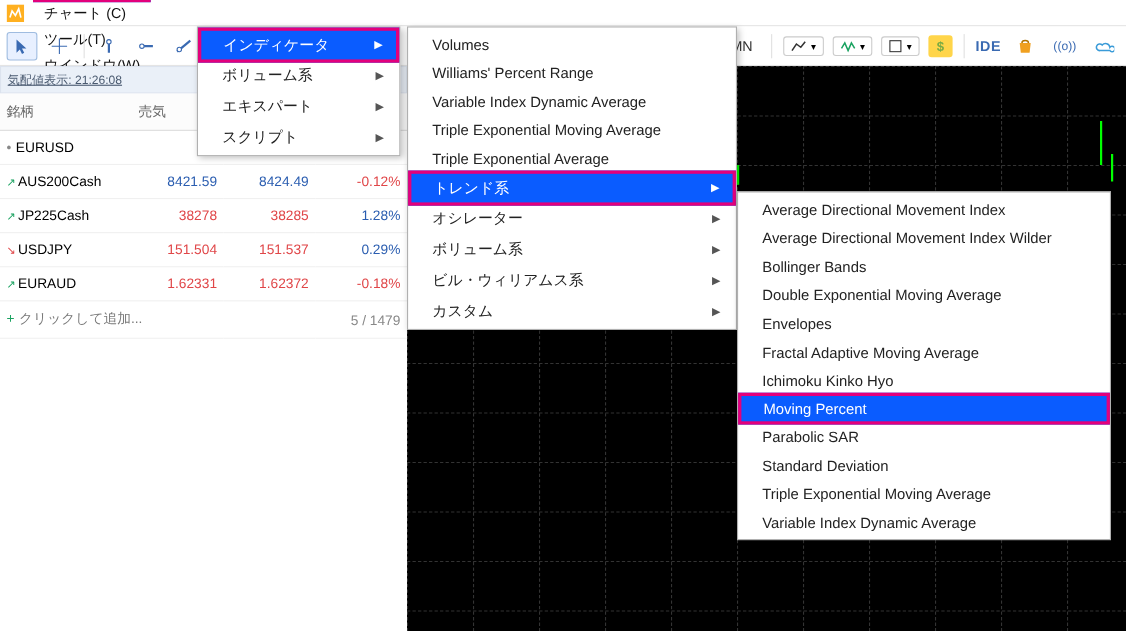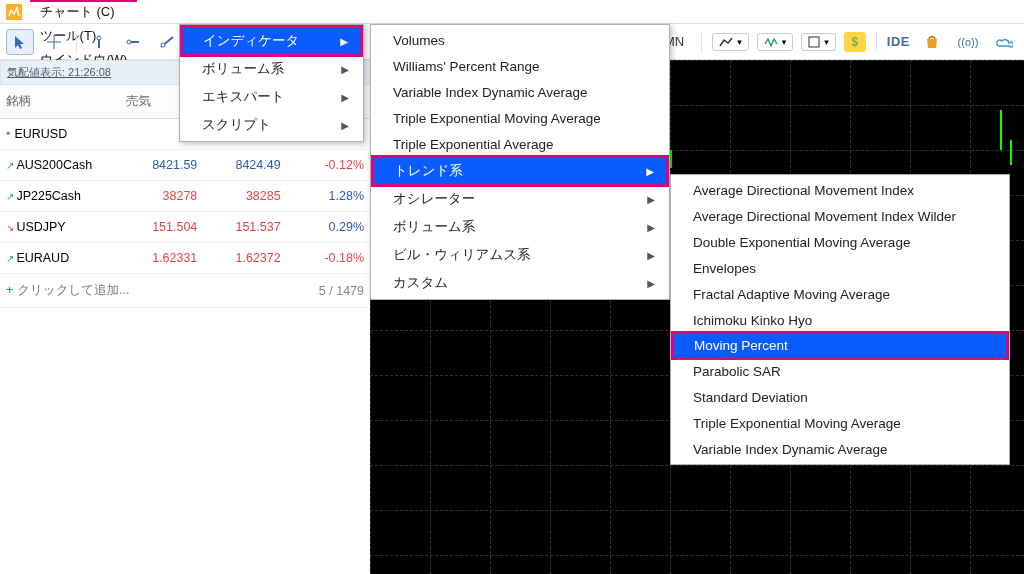--- a/index.html
+++ b/index.html
@@ -294,20 +294,23 @@
     </div>
   </div>
 <div class="submenu" id="sub3">
     <div class="submenu-item">
       <span>Average Directional Movement Index</span>
     </div>
     <div class="submenu-item">
       <span>Average Directional Movement Index Wilder</span>
     </div>
     <div class="submenu-item">
+      <span>Bollinger Bands</span>
+    </div>
+    <div class="submenu-item">
       <span>Double Exponential Moving Average</span>
     </div>
     <div class="submenu-item">
       <span>Envelopes</span>
     </div>
     <div class="submenu-item">
       <span>Fractal Adaptive Moving Average</span>
     </div>
     <div class="submenu-item">
       <span>Ichimoku Kinko Hyo</span>

